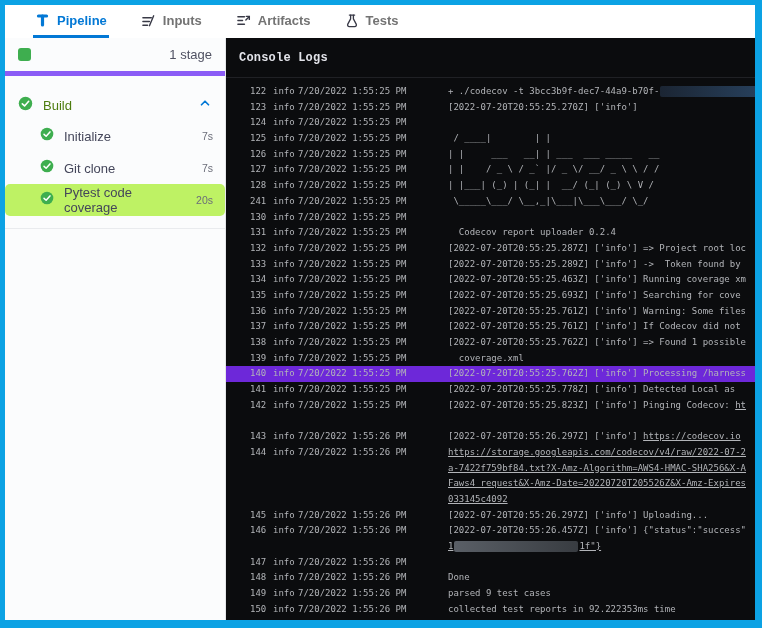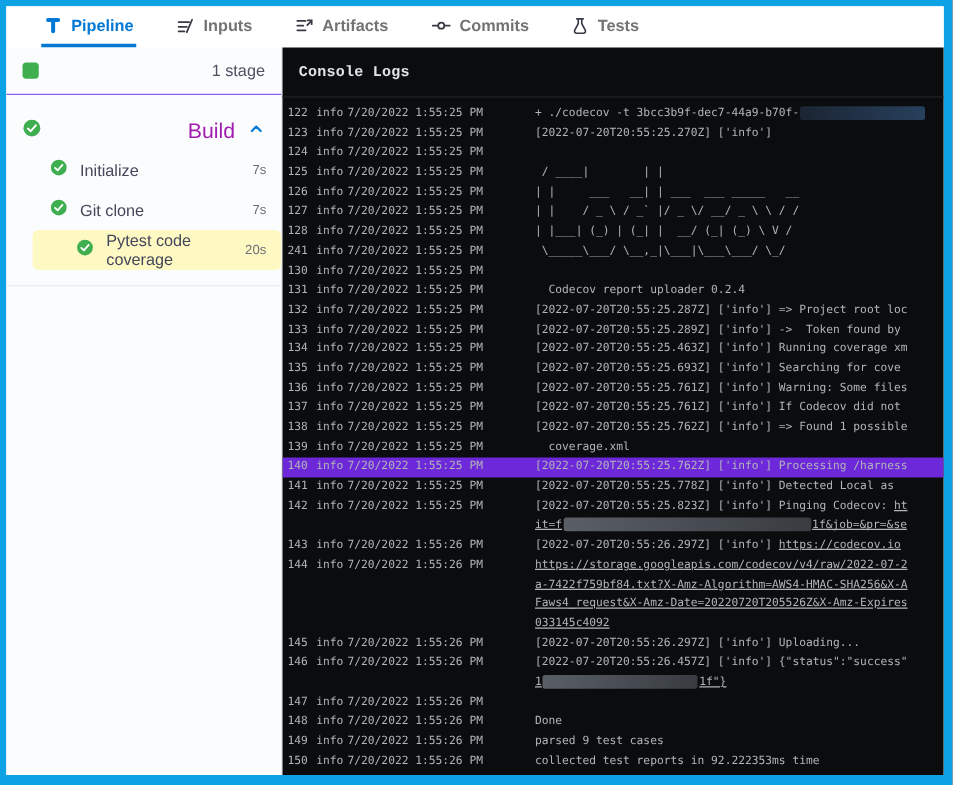--- a/index.html
+++ b/index.html
@@ -11,38 +11,38 @@
     display: flex; flex-direction: column; background: #ffffff; overflow: hidden;
   }
   
   .tabbar { flex: 0 0 33px; background: #ffffff; display: flex; align-items: stretch; padding-left: 28px; gap: 30px; }
   .tab { display: flex; align-items: center; gap: 7px; font-size: 13px; color: #737373; font-weight: 600; cursor: pointer; border-bottom: 3px solid transparent; padding: 0 2px; }
   .tab.active { color: #0278d5; border-bottom-color: #0278d5; font-weight: 700; }
   .tab svg { display: block; }
   
   .main { flex: 1; display: flex; min-height: 0; }
   .sidebar { flex: 0 0 221px; background: #fbfcfd; display: flex; flex-direction: column; border-right: 1px solid #e4e6e9; }
-  .sidebar-header { flex: 0 0 38px; display: flex; align-items: center; justify-content: space-between; padding: 0 13px; border-bottom: 1px solid #8b5cf6; }
+  .sidebar-header { flex: 0 0 38px; display: flex; align-items: center; justify-content: space-between; padding: 0 13px; border-bottom: 5px solid #8b5cf6; }
   .stage-square { width: 13px; height: 13px; border-radius: 3px; background: #3eae4f; }
   .stage-count { font-size: 13px; color: #4f5162; }
   .group-row { margin-top: 14px; height: 30px; display: flex; align-items: center; padding: 0 13px; gap: 10px; cursor: pointer; }
-  .group-label { flex: 1; font-size: 17px; color: #a21caf; text-align: right; }
+  .group-label { flex: 1; font-size: 13px; color: #4d7c0f; }
   .step-row { height: 32px; display: flex; align-items: center; padding: 0 12px 0 35px; gap: 10px; cursor: pointer; }
-  .step-row.selected { background: #fef9c3; border-radius: 5px; margin-left: 21px; }
+  .step-row.selected { background: #bef264; border-radius: 5px; }
   .step-label { font-size: 13px; color: #44465a; }
   .step-duration { margin-left: auto; font-size: 10.5px; color: #6b6d79; }
   .sidebar-divider { margin-top: 12px; border-top: 1px solid #e9ebee; }
   
   .console { flex: 1; min-width: 0; background: #0b0c0e; display: flex; flex-direction: column; }
   .console-header { flex: 0 0 40px; display: flex; align-items: center; padding: 0 13px; border-bottom: 1px solid #202125; font-family: Liberation Mono, monospace; }
   .console-title { color: #e2e3e9; font-size: 12px; font-weight: 700; letter-spacing: .2px; }
   .log-area { flex: 1; overflow: hidden; padding-top: 6px; font-family: "DejaVu Sans Mono", monospace; font-size: 9px; line-height: 15.7px; color: #b2b4b8; }
   .log-row { display: flex; white-space: pre; height: 15.7px; }
   .log-row.highlight { background: #6d28d9; }
-  .col-num   { flex: none; width: 23px; margin-left: 4px; }
+  .col-num   { flex: none; width: 23px; margin-left: 24px; }
   .col-level { flex: none; width: 25px; }
   .col-date  { flex: none; width: 150px; }
   .col-msg   { flex: 1; min-width: 0; overflow: hidden; white-space: pre; }
   .seg-link { text-decoration: underline; cursor: pointer; }
   .redact { display: inline-block; height: 11px; border-radius: 2px; vertical-align: middle; margin: 0 1px; }
   .redact.navy { background: linear-gradient(90deg, #1b2533, #27405c); }
   .redact.gray { background: linear-gradient(90deg, #5a5f66, #383c41); }
 </style>
 </head>
 <body>
@@ -73,30 +73,20 @@
         <span>
           <svg width="15" height="15" viewBox="0 0 16 16" stroke="#383946" stroke-width="1.5" stroke-linecap="round" fill="none">
             <line x1="2" y1="4" x2="9" y2="4"></line>
             <line x1="2" y1="8" x2="7" y2="8"></line>
             <line x1="2" y1="12" x2="9" y2="12"></line>
             <line x1="10.5" y1="7.5" x2="14" y2="4"></line>
             <polyline points="11,3.6 14.2,3.6 14.2,6.8"></polyline>
           </svg>
         </span>
         <span>Artifacts</span>
-      </div>
-      <div class="tab">
-        <span>
-          <svg width="16" height="15" viewBox="0 0 16 16" stroke="#383946" stroke-width="1.5" stroke-linecap="round" fill="none">
-            <circle cx="8" cy="8" r="2.6"></circle>
-            <line x1="0.8" y1="8" x2="4.6" y2="8"></line>
-            <line x1="11.4" y1="8" x2="15.2" y2="8"></line>
-          </svg>
-        </span>
-        <span>Commits</span>
       </div>
       <div class="tab">
         <span>
           <svg width="14" height="15" viewBox="0 0 16 16" stroke="#383946" stroke-width="1.5" stroke-linecap="round" stroke-linejoin="round" fill="none">
             <line x1="5" y1="1.8" x2="11" y2="1.8"></line>
             <path d="M6.4 1.8 v4.4 L3.2 12.2 a1.9 1.9 0 0 0 1.7 2.8 h6.2 a1.9 1.9 0 0 0 1.7-2.8 L9.6 6.2 V1.8"></path>
           </svg>
         </span>
         <span>Tests</span>
       </div>
@@ -170,21 +160,21 @@
           <div class="log-row"><span class="col-num">133</span><span class="col-level">info</span><span class="col-date">7/20/2022 1:55:25 PM</span><span class="col-msg"><span>[2022-07-20T20:55:25.289Z] ['info'] -&gt;  Token found by</span></span></div>
           <div class="log-row"><span class="col-num">134</span><span class="col-level">info</span><span class="col-date">7/20/2022 1:55:25 PM</span><span class="col-msg"><span>[2022-07-20T20:55:25.463Z] ['info'] Running coverage xm</span></span></div>
           <div class="log-row"><span class="col-num">135</span><span class="col-level">info</span><span class="col-date">7/20/2022 1:55:25 PM</span><span class="col-msg"><span>[2022-07-20T20:55:25.693Z] ['info'] Searching for cove</span></span></div>
           <div class="log-row"><span class="col-num">136</span><span class="col-level">info</span><span class="col-date">7/20/2022 1:55:25 PM</span><span class="col-msg"><span>[2022-07-20T20:55:25.761Z] ['info'] Warning: Some files</span></span></div>
           <div class="log-row"><span class="col-num">137</span><span class="col-level">info</span><span class="col-date">7/20/2022 1:55:25 PM</span><span class="col-msg"><span>[2022-07-20T20:55:25.761Z] ['info'] If Codecov did not</span></span></div>
           <div class="log-row"><span class="col-num">138</span><span class="col-level">info</span><span class="col-date">7/20/2022 1:55:25 PM</span><span class="col-msg"><span>[2022-07-20T20:55:25.762Z] ['info'] =&gt; Found 1 possible</span></span></div>
           <div class="log-row"><span class="col-num">139</span><span class="col-level">info</span><span class="col-date">7/20/2022 1:55:25 PM</span><span class="col-msg"><span>  coverage.xml</span></span></div>
           <div class="log-row highlight"><span class="col-num">140</span><span class="col-level">info</span><span class="col-date">7/20/2022 1:55:25 PM</span><span class="col-msg"><span>[2022-07-20T20:55:25.762Z] ['info'] Processing /harness</span></span></div>
           <div class="log-row"><span class="col-num">141</span><span class="col-level">info</span><span class="col-date">7/20/2022 1:55:25 PM</span><span class="col-msg"><span>[2022-07-20T20:55:25.778Z] ['info'] Detected Local as</span></span></div>
           <div class="log-row"><span class="col-num">142</span><span class="col-level">info</span><span class="col-date">7/20/2022 1:55:25 PM</span><span class="col-msg"><span>[2022-07-20T20:55:25.823Z] ['info'] Pinging Codecov: </span><span class="seg-link">ht</span></span></div>
-          <div class="log-row"><span class="col-num"></span><span class="col-level"></span><span class="col-date"></span><span class="col-msg"><span class="seg-link">it=f</span><span class="redact gray" style="width: 198px;"></span><span class="seg-link">1f&amp;job=&amp;pr=&amp;se</span></span></div>
+          <div class="log-row"><span class="col-num"></span><span class="col-level"></span><span class="col-date"></span></div>
           <div class="log-row"><span class="col-num">143</span><span class="col-level">info</span><span class="col-date">7/20/2022 1:55:26 PM</span><span class="col-msg"><span>[2022-07-20T20:55:26.297Z] ['info'] </span><span class="seg-link">https://codecov.io</span></span></div>
           <div class="log-row"><span class="col-num">144</span><span class="col-level">info</span><span class="col-date">7/20/2022 1:55:26 PM</span><span class="col-msg"><span class="seg-link">https://storage.googleapis.com/codecov/v4/raw/2022-07-2</span></span></div>
           <div class="log-row"><span class="col-num"></span><span class="col-level"></span><span class="col-date"></span><span class="col-msg"><span class="seg-link">a-7422f759bf84.txt?X-Amz-Algorithm=AWS4-HMAC-SHA256&amp;X-A</span></span></div>
           <div class="log-row"><span class="col-num"></span><span class="col-level"></span><span class="col-date"></span><span class="col-msg"><span class="seg-link">Faws4_request&amp;X-Amz-Date=20220720T205526Z&amp;X-Amz-Expires</span></span></div>
           <div class="log-row"><span class="col-num"></span><span class="col-level"></span><span class="col-date"></span><span class="col-msg"><span class="seg-link">033145c4092</span></span></div>
           <div class="log-row"><span class="col-num">145</span><span class="col-level">info</span><span class="col-date">7/20/2022 1:55:26 PM</span><span class="col-msg"><span>[2022-07-20T20:55:26.297Z] ['info'] Uploading...</span></span></div>
           <div class="log-row"><span class="col-num">146</span><span class="col-level">info</span><span class="col-date">7/20/2022 1:55:26 PM</span><span class="col-msg"><span>[2022-07-20T20:55:26.457Z] ['info'] {"status":"success"</span></span></div>
           <div class="log-row"><span class="col-num"></span><span class="col-level"></span><span class="col-date"></span><span class="col-msg"><span class="seg-link">1</span><span class="redact gray" style="width: 124px;"></span><span class="seg-link">1f"}</span></span></div>
           <div class="log-row"><span class="col-num">147</span><span class="col-level">info</span><span class="col-date">7/20/2022 1:55:26 PM</span></div>
           <div class="log-row"><span class="col-num">148</span><span class="col-level">info</span><span class="col-date">7/20/2022 1:55:26 PM</span><span class="col-msg"><span>Done</span></span></div>

